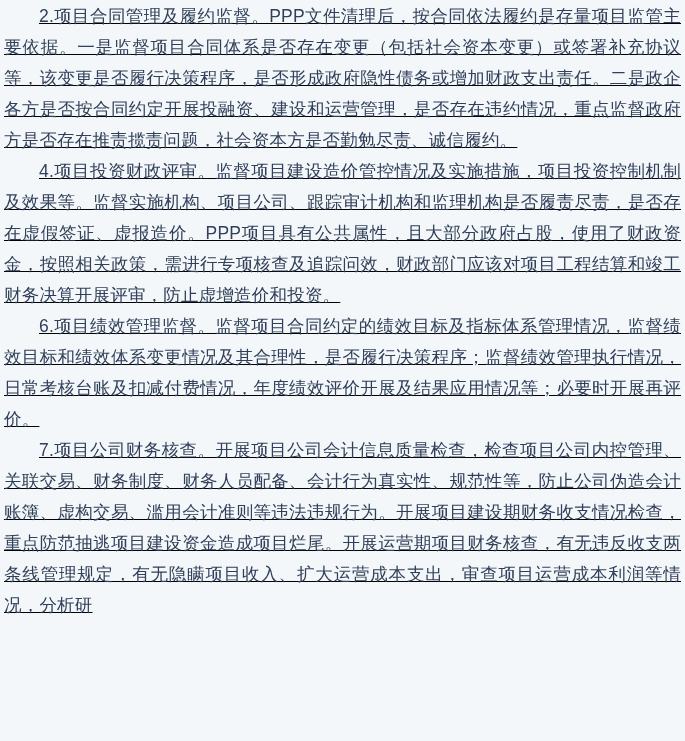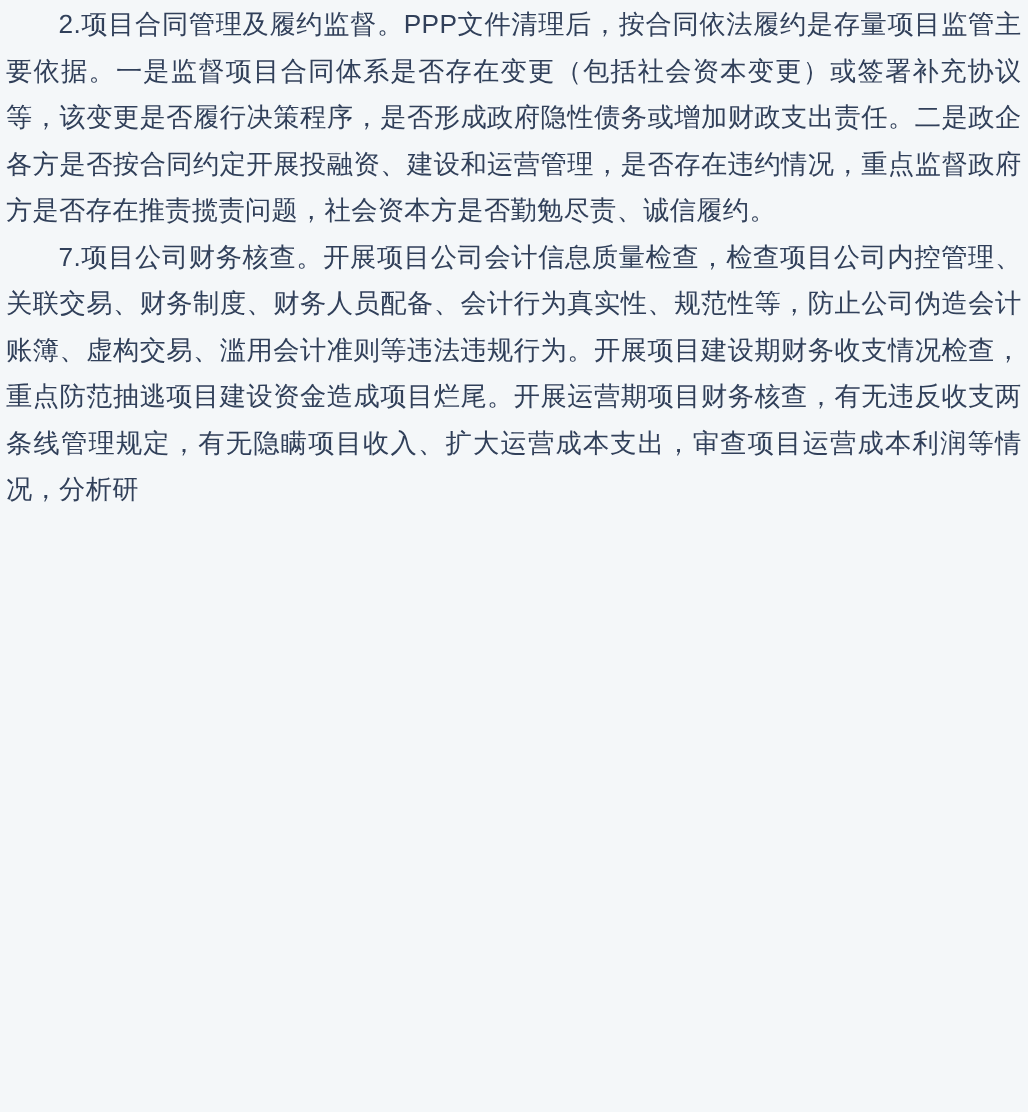--- a/index.html
+++ b/index.html
@@ -11,32 +11,35 @@
     height: 741px;
     overflow: hidden;
     background: #f4f7f9;
   }
   .page {
     box-sizing: border-box;
     width: 685px;
     height: 741px;
     padding: 1px 4px 0 4px;
     font-family: "Liberation Sans", "DejaVu Sans", sans-serif;
+    text-decoration: underline;
   }
   .page p {
     margin: 0;
     padding: 0;
     font-size: 17.5px;
     line-height: 31px;
     color: #31405a;
     text-indent: 2em;
     text-align: justify;
     letter-spacing: 0.2px;
     word-break: break-all;
   }
 </style>
 </head>
 <body>
 
 <div class="page">
   <p>2.项目合同管理及履约监督。PPP文件清理后，按合同依法履约是存量项目监管主要依据。一是监督项目合同体系是否存在变更（包括社会资本变更）或签署补充协议等，该变更是否履行决策程序，是否形成政府隐性债务或增加财政支出责任。二是政企各方是否按合同约定开展投融资、建设和运营管理，是否存在违约情况，重点监督政府方是否存在推责揽责问题，社会资本方是否勤勉尽责、诚信履约。</p>
+  <p>4.项目投资财政评审。监督项目建设造价管控情况及实施措施，项目投资控制机制及效果等。监督实施机构、项目公司、跟踪审计机构和监理机构是否履责尽责，是否存在虚假签证、虚报造价。PPP项目具有公共属性，且大部分政府占股，使用了财政资金，按照相关政策，需进行专项核查及追踪问效，财政部门应该对项目工程结算和竣工财务决算开展评审，防止虚增造价和投资。</p>
+  <p>6.项目绩效管理监督。监督项目合同约定的绩效目标及指标体系管理情况，监督绩效目标和绩效体系变更情况及其合理性，是否履行决策程序；监督绩效管理执行情况，日常考核台账及扣减付费情况，年度绩效评价开展及结果应用情况等；必要时开展再评价。</p>
   <p>7.项目公司财务核查。开展项目公司会计信息质量检查，检查项目公司内控管理、关联交易、财务制度、财务人员配备、会计行为真实性、规范性等，防止公司伪造会计账簿、虚构交易、滥用会计准则等违法违规行为。开展项目建设期财务收支情况检查，重点防范抽逃项目建设资金造成项目烂尾。开展运营期项目财务核查，有无违反收支两条线管理规定，有无隐瞒项目收入、扩大运营成本支出，审查项目运营成本利润等情况，分析研</p>
 </div>
 
 </body></html>

